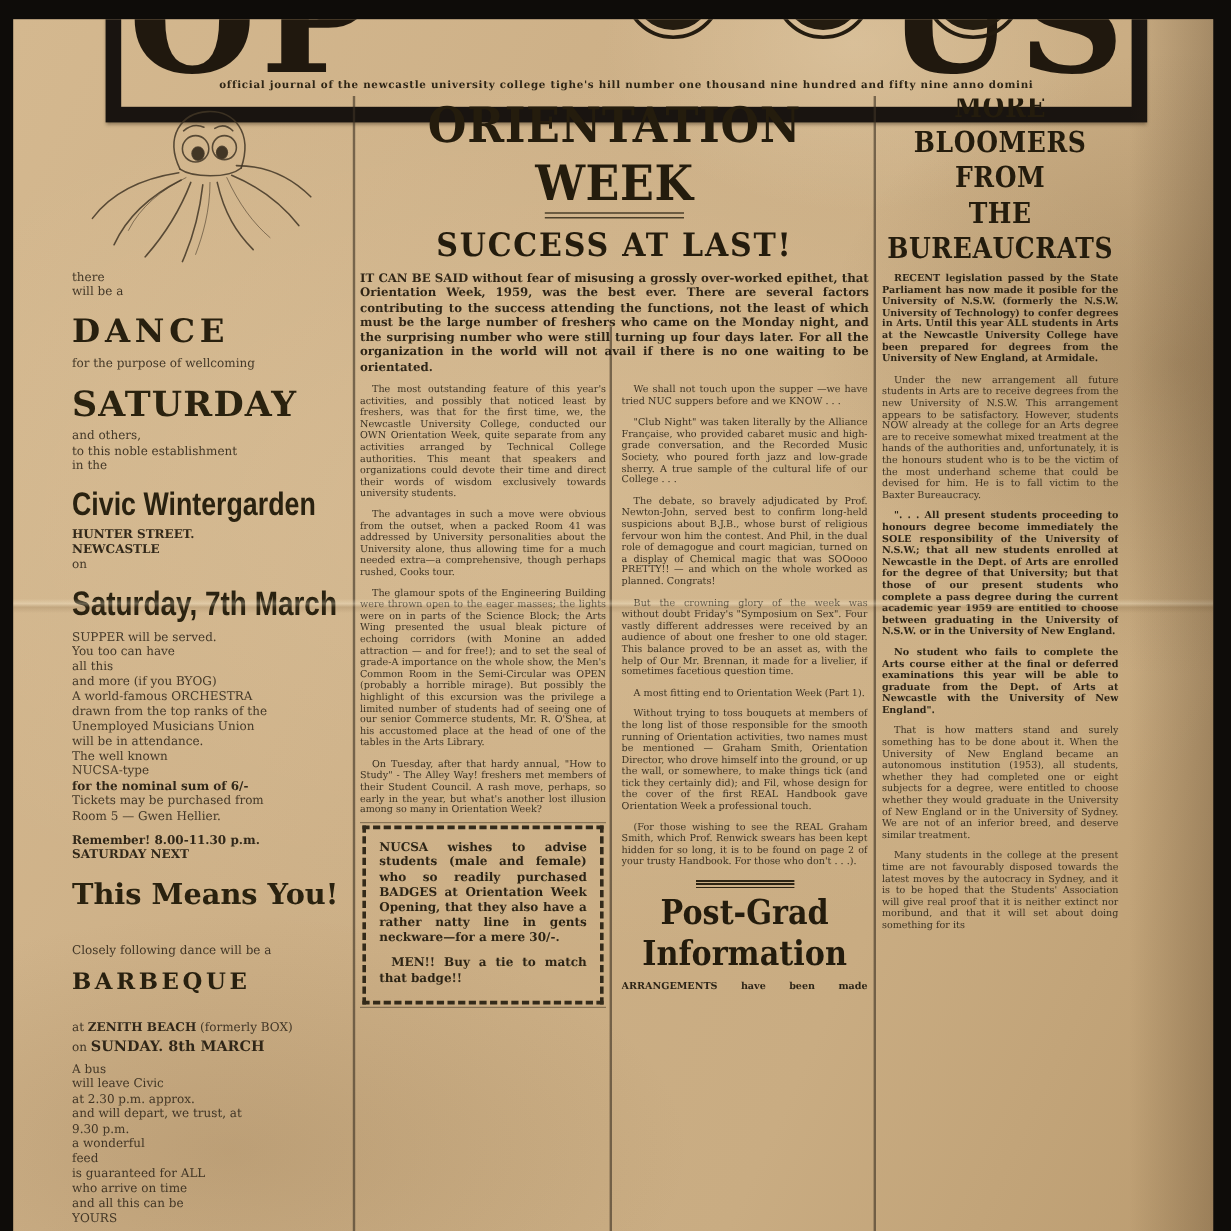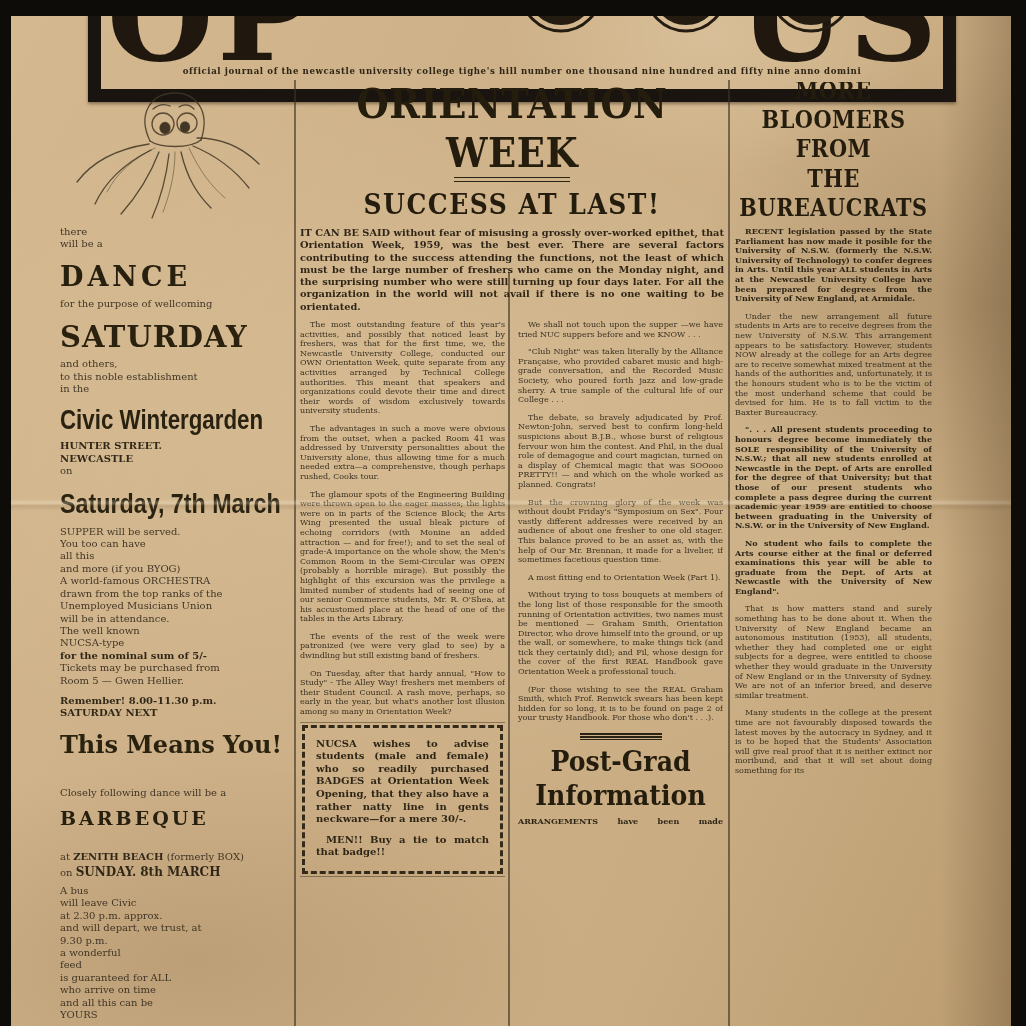--- a/index.html
+++ b/index.html
@@ -162,21 +162,21 @@
     <div class="adv ml gap6">SUPPER will be served.
 You too can have
 all this
 and more (if you BYOG)</div>
     <div class="adv ml">A world-famous ORCHESTRA
 drawn from the top ranks of the
 Unemployed Musicians Union
 will be in attendance.
 The well known
 NUCSA-type</div>
-    <div class="adv b">for the nominal sum of 5/-</div>
+    <div class="adv b">for the nominal sum of 6/-</div>
     <div class="adv ml">Tickets may be purchased from
 Room 5 — Gwen Hellier.</div>
     <div class="adv b gap8">Remember! 8.00-11.30 p.m.</div>
     <div class="adv b">SATURDAY NEXT</div>
     <div class="t-tmy">This Means You!</div>
 
     <div class="adv" style="margin-top:28px;">Closely following dance will be a</div>
     <div class="t-barbeque">BARBEQUE</div>
     <div class="adv-sm"><span>at</span> <span class="b">ZENITH BEACH</span> <span>(formerly BOX)</span></div>
     <div class="adv-sm"><span>on</span> <span class="b" style="font-size:12px;">SUNDAY. 8th MARCH</span></div>
@@ -198,21 +198,20 @@
     <div class="h-orient">ORIENTATION WEEK</div>
     <div class="h-rule"></div>
     <div class="h-success">SUCCESS AT LAST!</div>
     <p class="lead">IT CAN BE SAID without fear of misusing a grossly over-worked epithet, that Orientation Week, 1959, was the best ever.  There are several factors contributing to the success attending the functions, not the least of which must be the large number of freshers who came on the Monday night, and the surprising number who were still turning up four days later.  For all the organization in the world will not avail if there is no one waiting to be orientated.</p>
 
     <div class="subcols">
       <div class="subcol body-s">
         <p>The most outstanding feature of this year's activities, and possibly that noticed least by freshers, was that for the first time, we, the Newcastle University College, conducted our OWN Orientation Week, quite separate from any activities arranged by Technical College authorities.  This meant that speakers and organizations could devote their time and direct their words of wisdom exclusively towards university students.</p>
         <p>The advantages in such a move were obvious from the outset, when a packed Room 41 was addressed by University personalities about the University alone, thus allowing time for a much needed extra—a comprehensive, though perhaps rushed, Cooks tour.</p>
         <p>The glamour spots of the Engineering Building were thrown open to the eager masses; the lights were on in parts of the Science Block; the Arts Wing presented the usual bleak picture of echoing corridors (with Monine an added attraction — and for free!); and to set the seal of grade-A importance on the whole show, the Men's Common Room in the Semi-Circular was OPEN (probably a horrible mirage).  But possibly the highlight of this excursion was the privilege a limited number of students had of seeing one of our senior Commerce students, Mr. R. O'Shea, at his accustomed place at the head of one of the tables in the Arts Library.</p>
-        <p>The events of the rest of the week were patronized (we were very glad to see) by a dwindling but still existing band of freshers.</p>
         <p>On Tuesday, after that hardy annual, "How to Study" - The Alley Way! freshers met members of their Student Council.  A rash move, perhaps, so early in the year, but what's another lost illusion among so many in Orientation Week?</p>
         <div class="nucsa">
           <p>NUCSA wishes to advise students (male and female) who so readily purchased BADGES at Orientation Week Opening, that they also have a rather natty line in gents neckware—for a mere 30/-.</p>
           <p>MEN!! Buy a tie to match that badge!!</p>
         </div>
       </div>
 
       <div class="subcol body-s">
         <p>We shall not touch upon the supper —we have tried NUC suppers before and we KNOW . . .</p>
         <p>"Club Night" was taken literally by the Alliance Française, who provided cabaret music and high-grade conversation, and the Recorded Music Society, who poured forth jazz and low-grade sherry.  A true sample of the cultural life of our College . . .</p>

